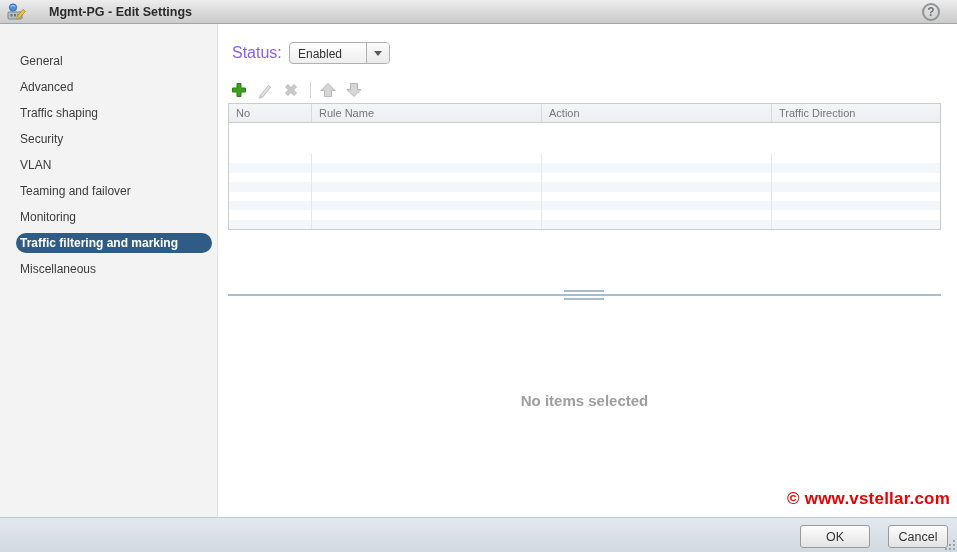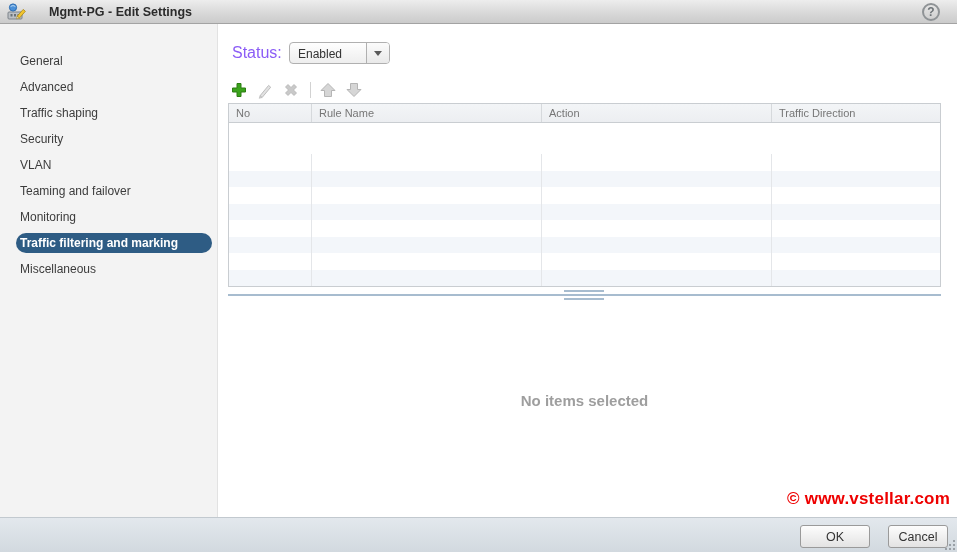--- a/index.html
+++ b/index.html
@@ -52,21 +52,21 @@
   }
   .tri-down { width: 0; height: 0; border-left: 4px solid transparent; border-right: 4px solid transparent; border-top: 5px solid #5a5a5a; }
 
   
   .toolbar { position: absolute; left: 12px; top: 56px; height: 20px; display: flex; align-items: center; }
   .tool { width: 18px; height: 18px; margin-right: 8px; }
   .tool-sep { width: 1px; height: 16px; background: #d2d2d2; margin: 0 8px 0 2px; }
 
   
   .grid {
-    position: absolute; left: 10px; top: 79px; width: 713px; height: 184px;
+    position: absolute; left: 10px; top: 79px; width: 713px; height: 127px;
     border: 1px solid #c9cdd1; background: #fff; display: flex; flex-direction: column; gap: 31px;
   }
   .grid-header { display: flex; height: 19px; flex: 0 0 19px;
     background: linear-gradient(180deg, #f3f5f7, #eceef1); border-bottom: 1px solid #c9cdd1; }
   .th { font-size: 11px; color: #767676; padding: 3px 0 0 7px; border-right: 1px solid #d6d9dc; overflow: hidden; white-space: nowrap; }
   .th:last-child { border-right: none; }
   .grid-body { flex: 1; display: flex; flex-direction: column; }
   .tr { flex: 1; display: flex; }
   .tr:nth-child(even) { background: #f3f6fa; }
   .td { border-right: 1px solid #e4e6e9; }

